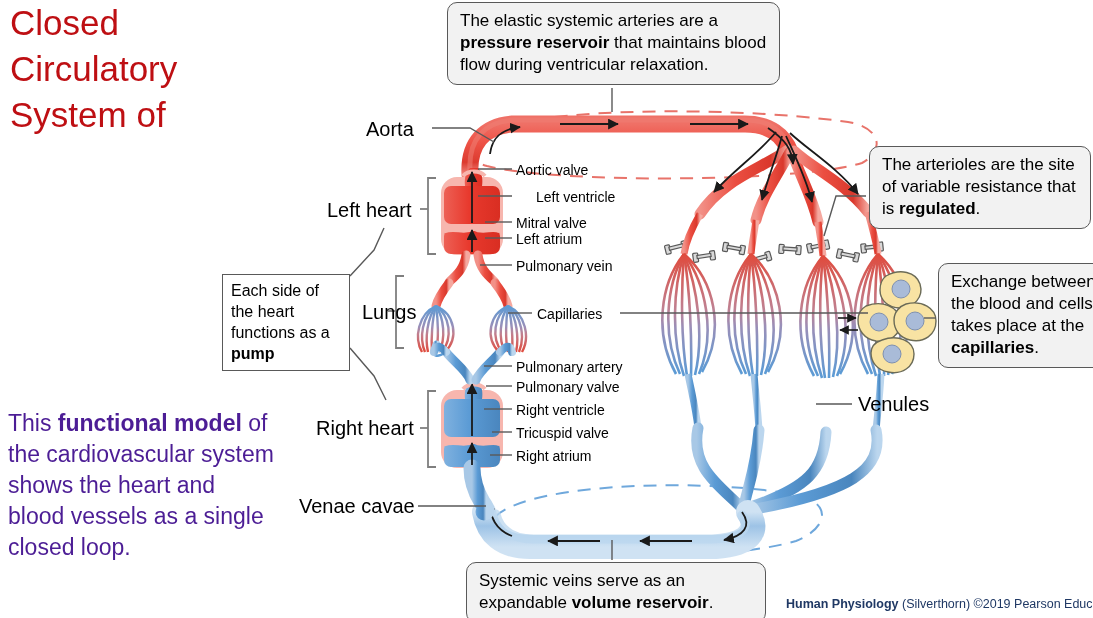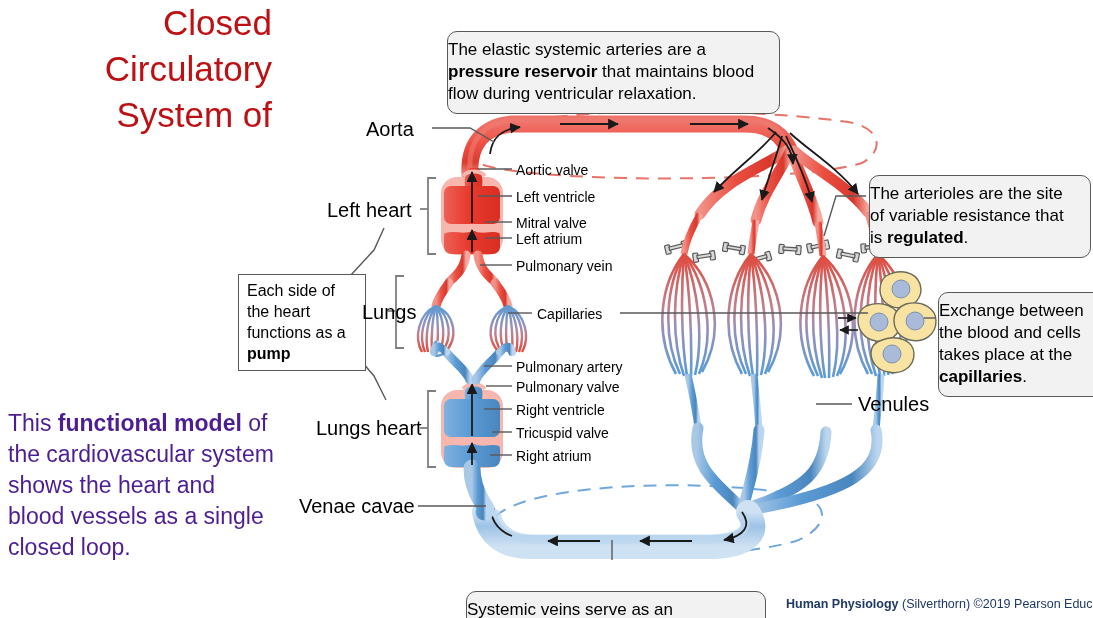--- a/index.html
+++ b/index.html
@@ -2,40 +2,40 @@
 <html><head>
 <meta charset="utf-8">
 <title>Closed Circulatory System of Mammals</title>
 <style>
   html,body{margin:0;padding:0;background:#ffffff;}
   body{width:1093px;height:618px;position:relative;overflow:hidden;
        font-family:"Liberation Sans","DejaVu Sans",sans-serif;color:#000;}
   #stage{position:absolute;inset:0;width:1093px;height:618px;}
 
   
-  #title{position:absolute;left:10px;top:0px;width:262px;text-align:right;
+  #title{position:absolute;left:10px;top:0px;width:262px;text-align:left;
          color:#BE0F13;font-size:35px;line-height:46px;font-weight:400;}
 
   
   #intro{position:absolute;left:8px;top:408px;width:268px;
          font-size:23px;line-height:31px;color:#4c1d95;}
   #intro b{font-weight:bold;}
 
   
   .callout{position:absolute;background:#F2F2F2;border:1px solid #595959;
            border-radius:10px;font-size:17px;line-height:22px;color:#000;
-           padding:7px 10px 8px 0;box-sizing:border-box;margin-top:29px;}
+           padding:7px 10px 8px 12px;box-sizing:border-box;}
   .callout b{font-weight:bold;}
   #callout-arteries{left:447px;top:2px;width:333px;}
   #callout-arterioles{left:869px;top:146px;width:222px;}
   #callout-capillaries{left:938px;top:263px;width:169px;}
   #callout-veins{left:466px;top:562px;width:300px;}
 
   
-  #callout-pump{position:absolute;left:238px;top:274px;width:128px;
+  #callout-pump{position:absolute;left:222px;top:274px;width:128px;
         background:#FFFFFF;border:1px solid #595959;border-radius:0;
         font-size:16px;line-height:21px;padding:5px 6px 6px 8px;box-sizing:border-box;}
   #callout-pump b{font-weight:bold;}
 
   
   .lbl{position:absolute;font-size:20px;line-height:20px;color:#000;white-space:nowrap;}
   .lbl.sm{font-size:14px;}
 
   
   #credit{position:absolute;left:786px;top:597px;font-size:12.5px;color:#1F3864;white-space:nowrap;}
@@ -421,29 +421,29 @@
 
   <div class="callout" id="callout-capillaries"><span>Exchange between the blood and cells takes place at the </span><b>capillaries</b><span>.</span></div>
 
   <div class="callout" id="callout-veins"><span>Systemic veins serve as an expandable </span><b>volume reservoir</b><span>.</span></div>
 
   <div id="callout-pump"><span>Each side of the heart functions as a </span><b>pump</b><span></span></div>
 
   <div class="lbl" style="left:366px;top:119px;">Aorta</div>
   <div class="lbl sm" style="left:516px;top:160px;">Aortic valve</div>
   <div class="lbl" style="left:327px;top:200px;">Left heart</div>
-  <div class="lbl sm" style="left:516px;top:187px;">Left ventricle</div>
+  <div class="lbl sm" style="left:536px;top:187px;">Left ventricle</div>
   <div class="lbl sm" style="left:516px;top:213px;">Mitral valve</div>
   <div class="lbl sm" style="left:516px;top:229px;">Left atrium</div>
   <div class="lbl sm" style="left:516px;top:256px;">Pulmonary vein</div>
   <div class="lbl" style="left:362px;top:302px;">Lungs</div>
   <div class="lbl sm" style="left:537px;top:304px;">Capillaries</div>
   <div class="lbl sm" style="left:516px;top:357px;">Pulmonary artery</div>
   <div class="lbl sm" style="left:516px;top:377px;text-align:right;">Pulmonary valve</div>
-  <div class="lbl" style="left:316px;top:418px;">Lungs heart</div>
+  <div class="lbl" style="left:316px;top:418px;">Right heart</div>
   <div class="lbl sm" style="left:516px;top:400px;">Right ventricle</div>
   <div class="lbl sm" style="left:516px;top:423px;">Tricuspid valve</div>
   <div class="lbl sm" style="left:516px;top:446px;">Right atrium</div>
   <div class="lbl" style="left:299px;top:496px;">Venae cavae</div>
   <div class="lbl" style="left:858px;top:394px;">Venules</div>
 
   <div id="credit"><b>Human Physiology</b><span> (Silverthorn) ©2019 Pearson Education, Inc.</span></div>
 
 </div>
 

